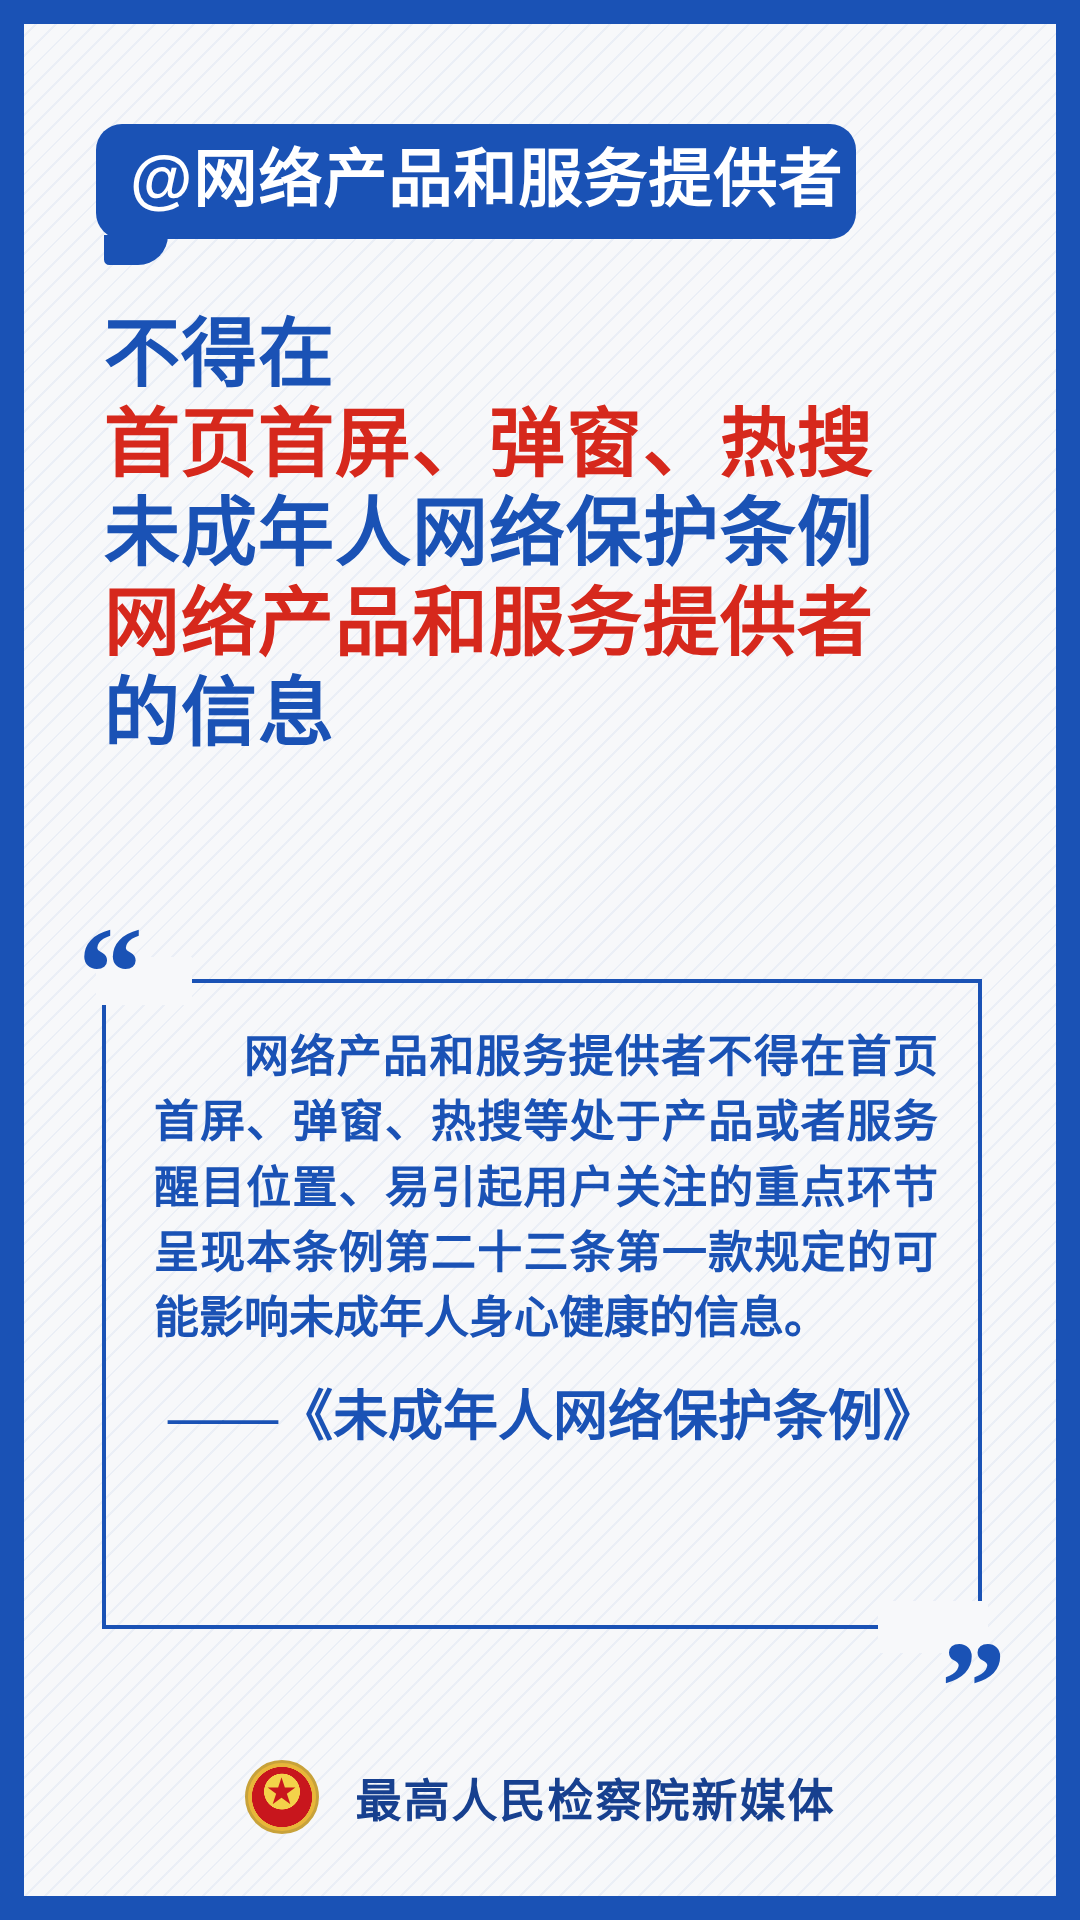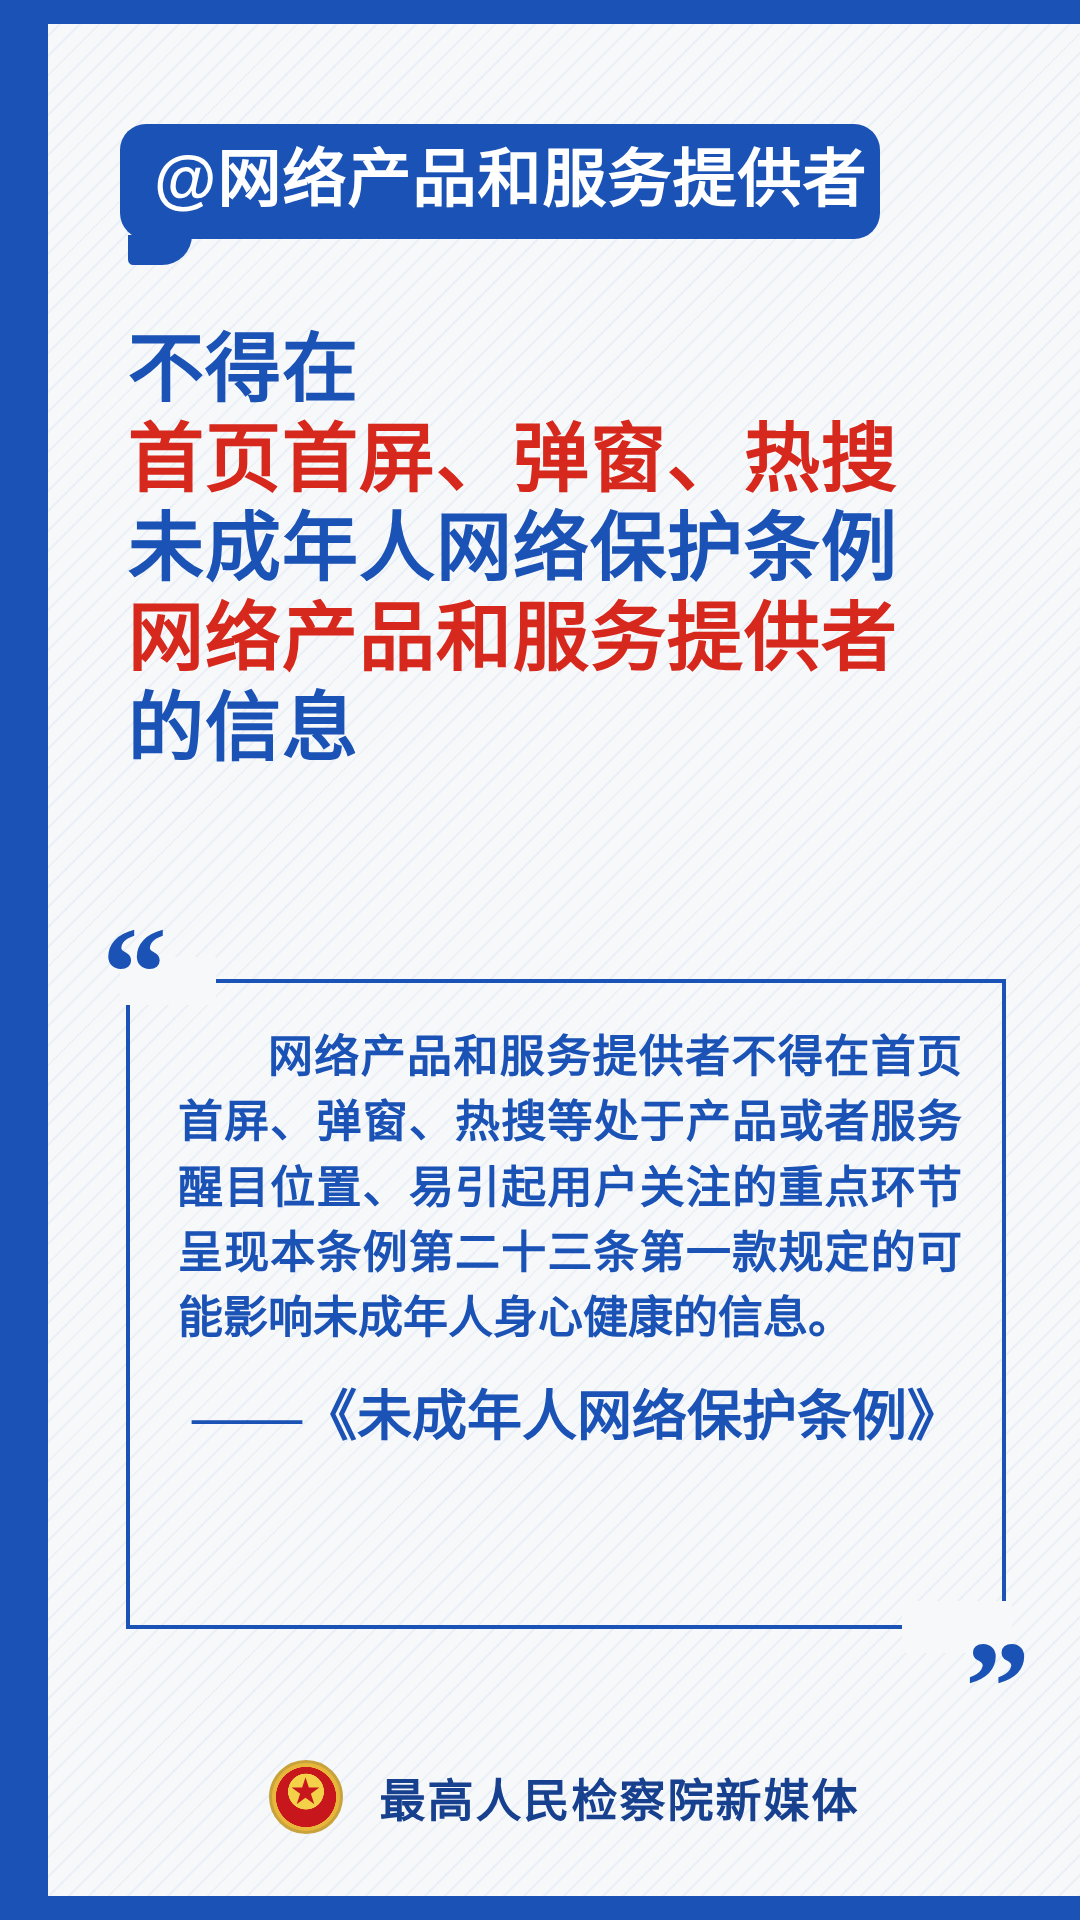--- a/index.html
+++ b/index.html
@@ -13,21 +13,20 @@
     overflow:hidden;
   }
 
   
   .poster {
     position:absolute;
     left:24px; top:24px;
     width:1032px; height:1872px;
     background:#f7f8fa;
     overflow:hidden;
-    margin-left:24px;
   }
   
   .poster::before{
     content:"";
     position:absolute; inset:0;
     background:repeating-linear-gradient(
       -45deg,
       rgba(26,82,181,0.055) 0px,
       rgba(26,82,181,0.055) 2px,
       rgba(255,255,255,0) 2px,
@@ -62,22 +61,23 @@
     left:8px; bottom:-26px;
     width:64px; height:30px;
     background:#1a52b5;
     border-bottom-left-radius:6px;
     border-bottom-right-radius:34px;
   }
 
   
   .headline{
     position:absolute;
-    left:80px; top:300px;
+    left:80px; top:292px;
     width:900px;
+    font-family:Liberation Mono, monospace;
   }
   .headline .line{
     font-size:76px;
     font-weight:bold;
     line-height:1.18;
     letter-spacing:1px;
     white-space:nowrap;
   }
   .blue { color:#1a52b5; }
   .red  { color:#d6281c; }

